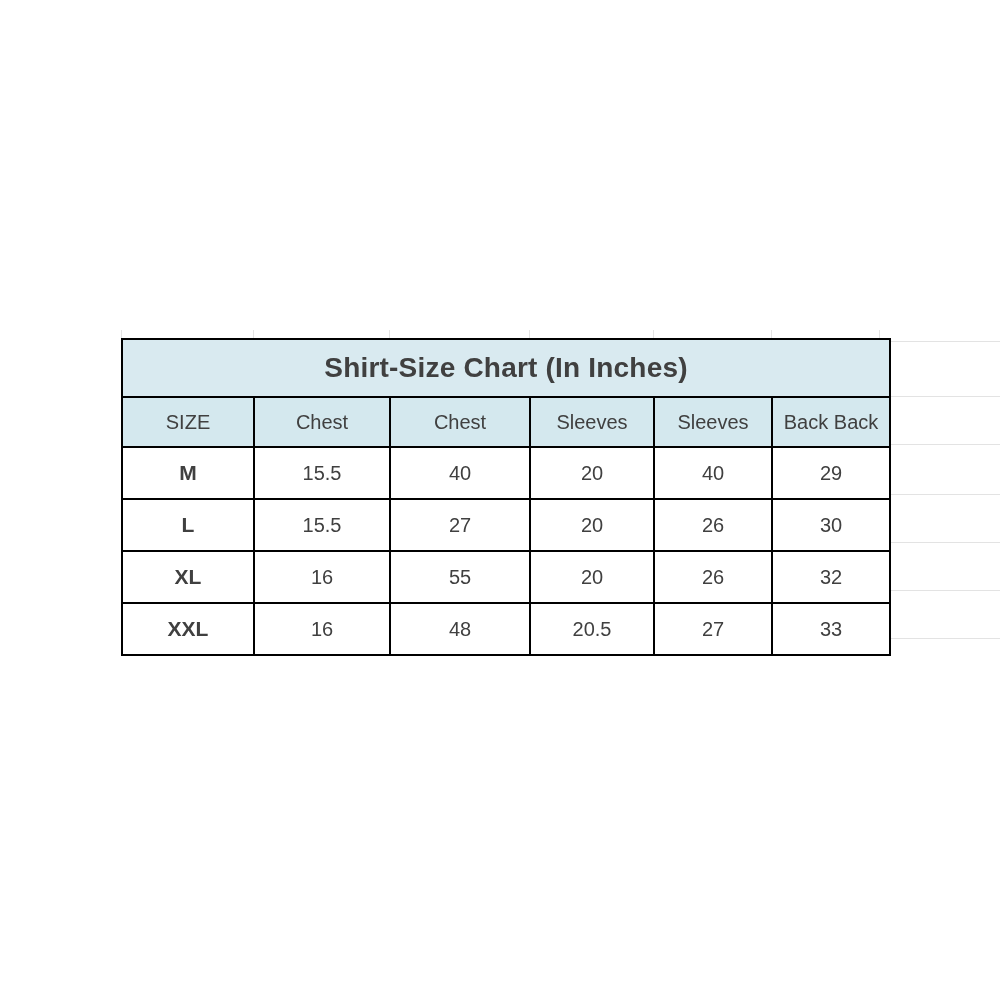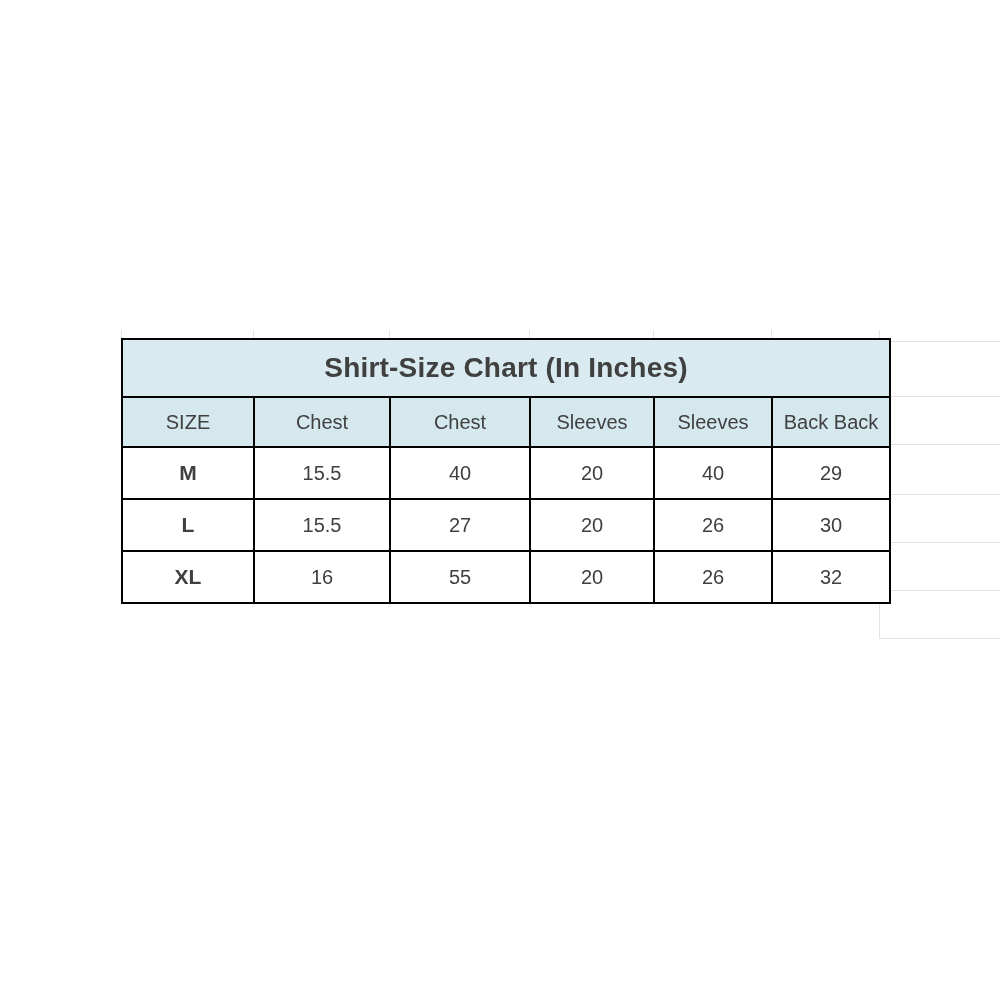--- a/index.html
+++ b/index.html
@@ -151,15 +151,23 @@
         <td>30</td>
       </tr>
       <tr class="data-row">
         <td class="size-cell">XL</td>
         <td>16</td>
         <td>55</td>
         <td>20</td>
         <td>26</td>
         <td>32</td>
       </tr>
+      <tr class="data-row">
+        <td class="size-cell">XXL</td>
+        <td>16</td>
+        <td>48</td>
+        <td>20.5</td>
+        <td>27</td>
+        <td>33</td>
+      </tr>
     </tbody>
   </table>
 </div>
 
 </body></html>

